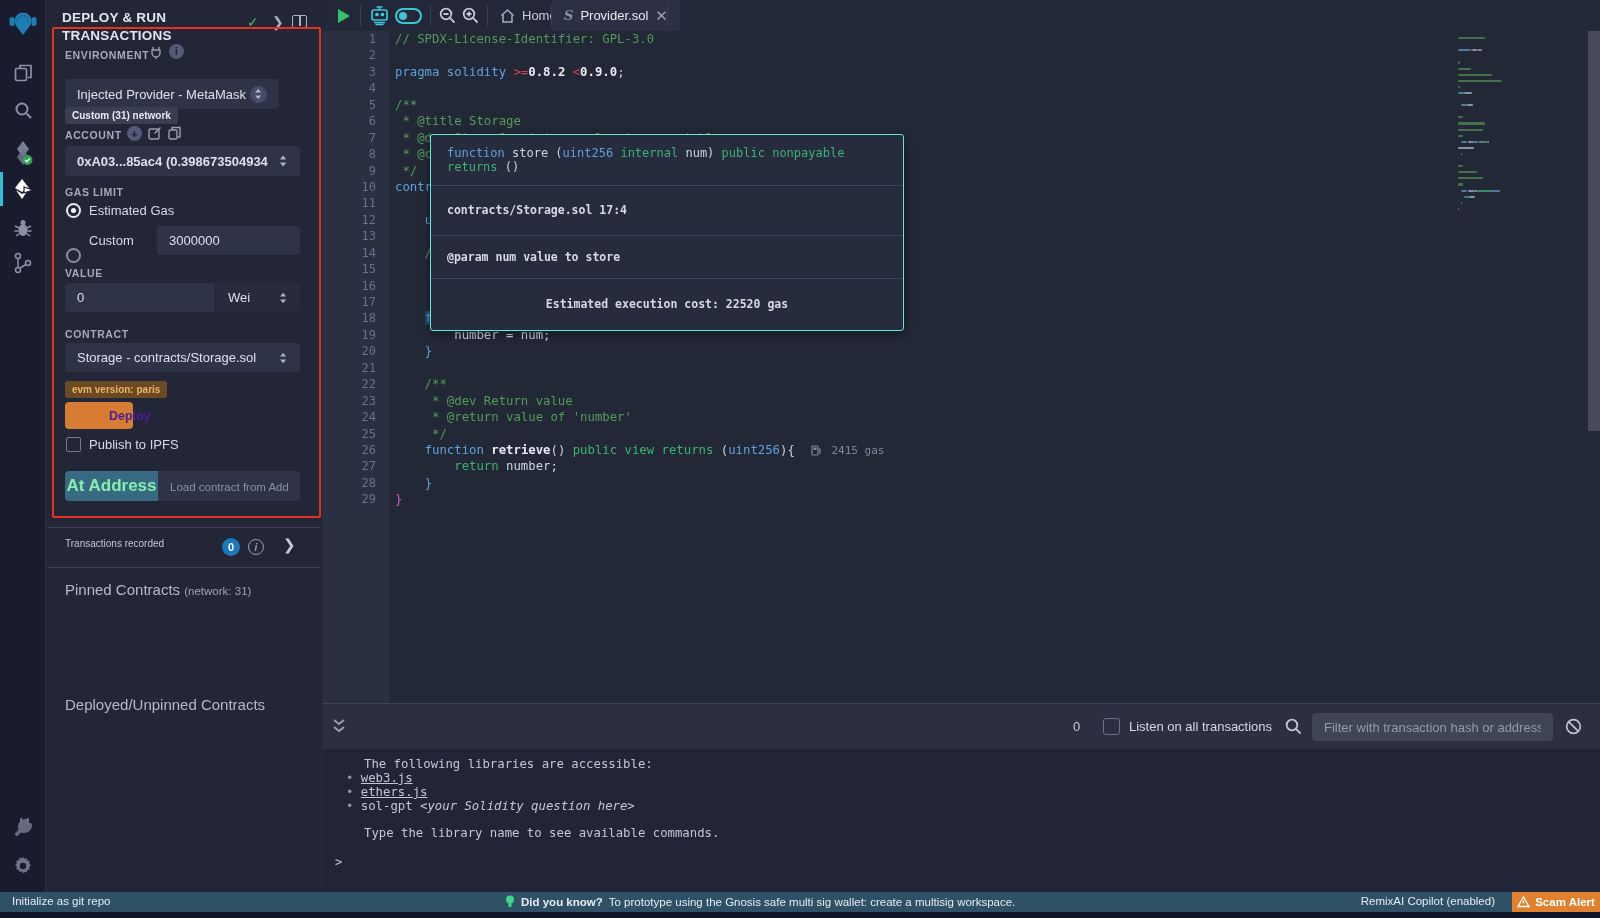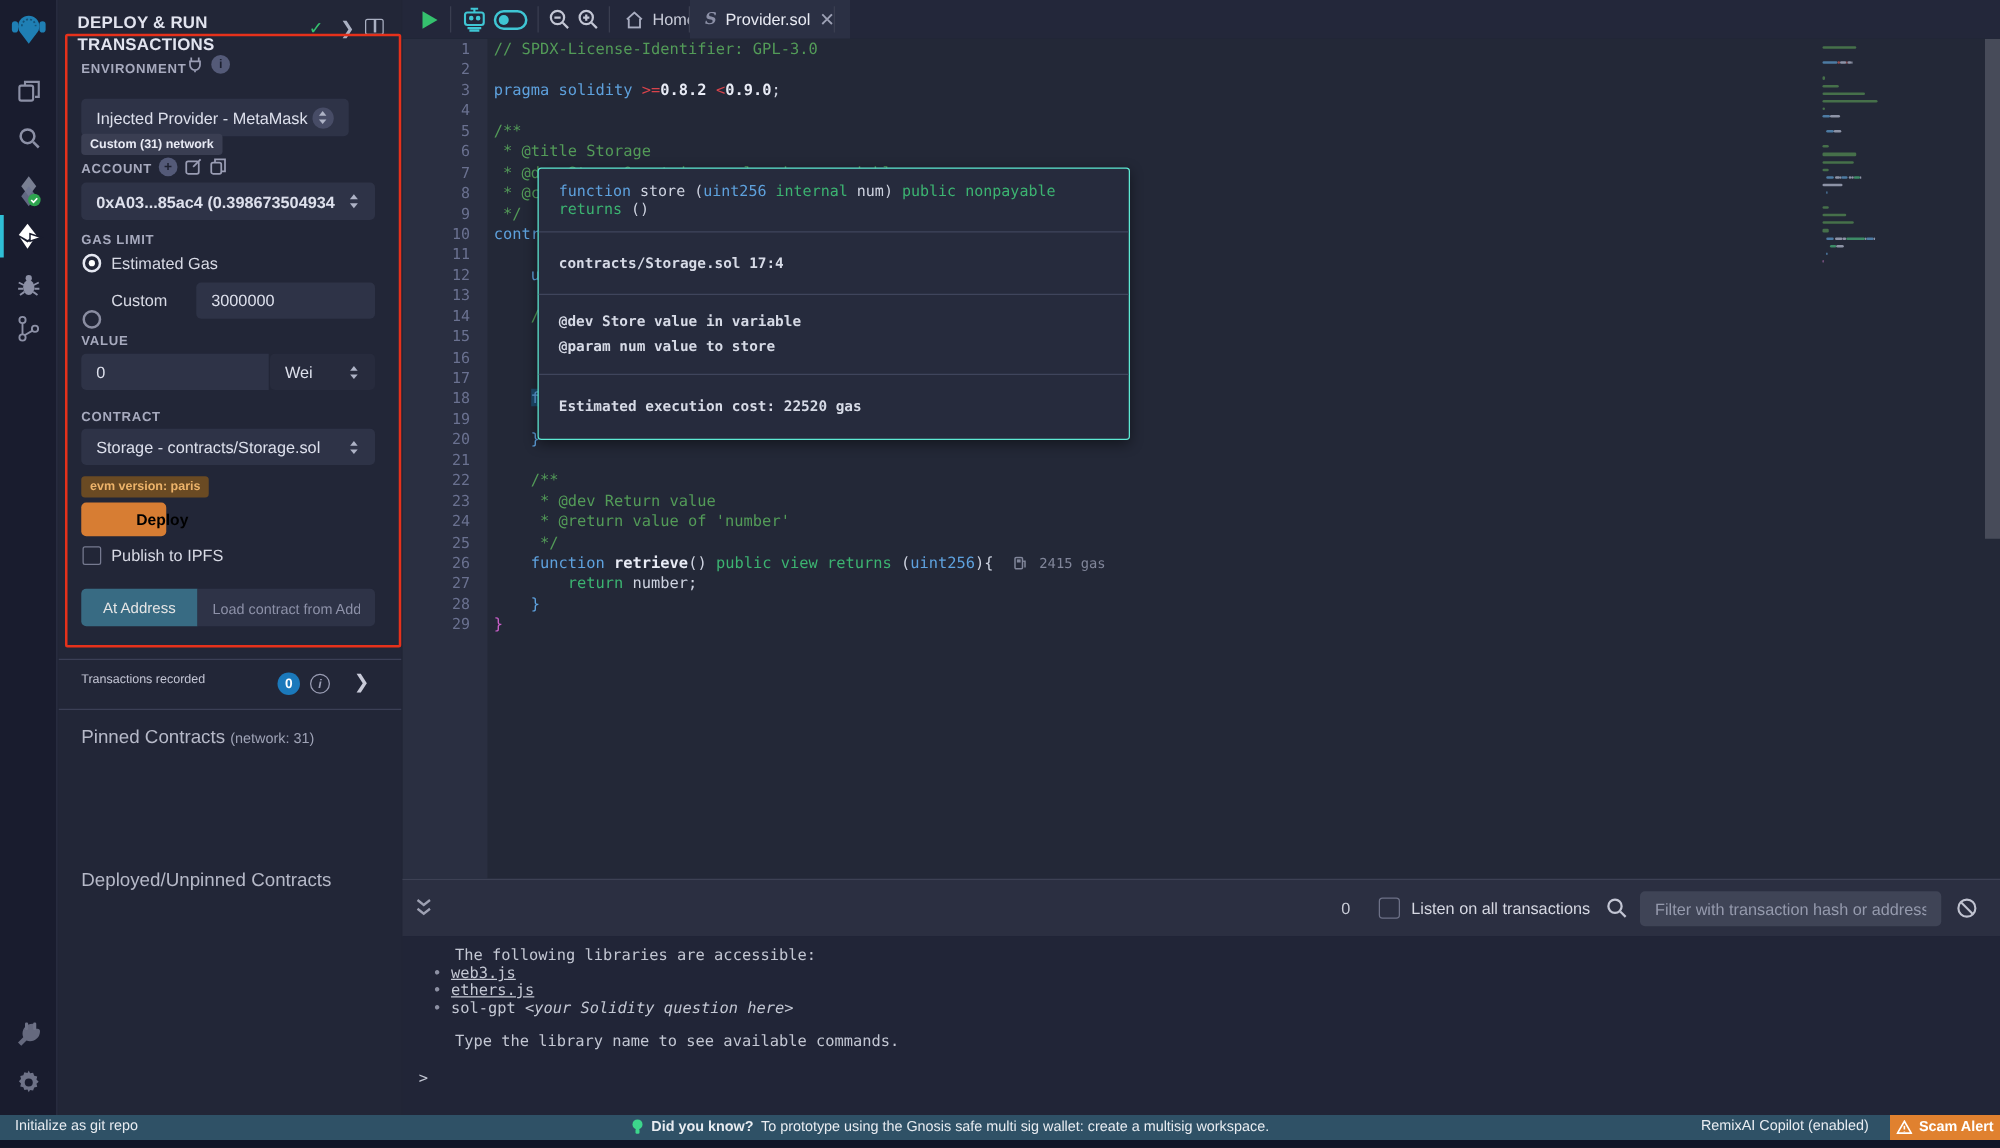--- a/index.html
+++ b/index.html
@@ -32,22 +32,22 @@
   .badge-evm { display:inline-block; background:#6a4a23; color:#edb36a; font-size:10px; font-weight:700; padding:3px 7px; border-radius:3px; }
   .radio { width:15px; height:15px; border-radius:50%; border:2px solid #8a8da1; position:relative; }
   .radio.on { border-color:#e6e8f2; }
   .radio.on:after { content:""; position:absolute; left:3px; top:3px; width:5px; height:5px; border-radius:50%; background:#fff; }
   .chk { width:15px; height:15px; border:1.5px solid #767a90; border-radius:2px; background:transparent; }
   .card { background:#2a2f43; border-radius:6px; width:235px; display:flex; align-items:center; justify-content:center; text-align:center; font-size:12px; font-weight:700; color:#e8ebf5; line-height:1.55; padding:10px 18px; }
   .hdiv { left:0; width:274px; height:1px; background:#3b3f55; }
   .sec-h { font-size:15px; color:#b6b9c8; font-weight:400; }
   #red-rect { left:5px; top:27px; width:269px; height:491px; border:2px solid #e6311b; border-radius:2px; pointer-events:none; z-index:5; }
 
-  #deploy-btn { left:18px; top:402px; width:68px; height:27px; background:#d77d33; color:#000000; font-size:12.5px; font-weight:700; border:0; border-radius:4px; cursor:pointer;padding-left:44px; }
-  #ataddr-btn { left:18px; top:471px; width:93px; height:30px; background:#386b83; color:#e5e5e5; font-size:12px; font-weight:400; border:0; border-radius:4px 0 0 4px; }
+  #deploy-btn { left:18px; top:402px; width:68px; height:27px; background:#d77d33; color:#4c1d95; font-size:12.5px; font-weight:700; border:0; border-radius:4px; cursor:pointer;padding-left:44px; }
+  #ataddr-btn { left:18px; top:471px; width:93px; height:30px; background:#386b83; color:#86efac; font-size:17px; font-weight:700; border:0; border-radius:4px 0 0 4px; }
   #ataddr-inp { left:111px; top:471px; width:142px; height:30px; border-radius:0 4px 4px 0; }
   #ataddr-inp input::placeholder { color:#8d91a8; font-size:11.5px; }
   .circle-btn { width:17px; height:17px; border-radius:50%; background:#474c66; display:flex; align-items:center; justify-content:center; }
   .ico-sm { color:#9a9db4; }
   #tx-badge { width:18px; height:18px; border-radius:50%; background:#1b79bb; color:#fff; font-size:11px; font-weight:700; display:flex; align-items:center; justify-content:center; }
   .info-circ { width:16px; height:16px; border-radius:50%; border:1.2px solid #9a9db4; color:#9a9db4; font-size:10px; display:flex; align-items:center; justify-content:center; font-style:italic; font-weight:700; }
   .info-fill { width:15px; height:15px; border-radius:50%; background:#545a78; color:#1c2030; font-size:10px; display:flex; align-items:center; justify-content:center; font-weight:700; }
 
   
   #tabbar { left:322px; top:0; width:1278px; height:31px; background:#23273a; }
@@ -74,21 +74,21 @@
 
   #minimap { left:1130px; top:0; width:100px; height:220px; }
   .mseg { position:absolute; height:2.2px; border-radius:1px; }
   .m-pl,.m-wb { background:#8d93a6; } .m-cmt { background:#46704a; } .m-blue { background:#4d7ba3; }
   .m-grn { background:#3d8a66; } .m-red { background:#9c4f52; } .m-mag { background:#8b5a90; }
   #vscroll { left:1266px; top:0; width:12px; height:400px; background:#474b59; }
 
   
   #tooltip { left:430px; top:134px; width:474px; background:#262b3d; border:1px solid #5eead4; border-radius:3px; box-shadow:0 3px 10px rgba(0,0,0,.45); z-index:6; font-family:"DejaVu Sans Mono",monospace; }
   .tt-row { padding:11px 16px; border-bottom:1px solid #3f455c; }
-  .tt-row:last-child { border-bottom:0; }
+  .tt-row:last-child { border-bottom:0;text-align:center; }
   #tt-sig { font-size:12px; }
   .tt-txt { font-size:11.5px; font-weight:700; color:#d6dae6; line-height:1.8; }
 
   
   #term-bar { left:322px; top:703px; width:1278px; height:46px; background:#2b2f41; border-top:1px solid #3d4154; display:flex; align-items:center; }
   #term-body { left:322px; top:749px; width:1278px; height:143px; background:#212537; font-family:"DejaVu Sans Mono",monospace; font-size:12.3px; color:#c3c7d3; }
   .tline { position:absolute; white-space:pre; }
   .tlink { text-decoration:underline; cursor:pointer; }
   .bullet { color:#8d91a3; }
   #filter-inp { left:990px; top:9px; width:241px; height:28px; background:#3f4456; border-radius:4px; }
@@ -391,21 +391,20 @@
         <div class="mseg m-blue" style="left: 9.12px; top: 170.7px; width: 0.78px;"></div>
         <div class="mseg m-mag" style="left: 6px; top: 176.8px; width: 0.78px;"></div>
       </div>
     <div id="vscroll" class="a"></div>
   </div>
 
   <div id="tooltip" class="a">
     <div class="tt-row" id="tt-sig"><span class="blue">function</span><span class="pl"> store (</span><span class="blue">uint256</span><span class="pl"> </span><span class="grn">internal</span><span class="pl"> num</span><span class="pl">) </span><span class="grn">public</span><span class="pl"> </span><span class="grn">nonpayable</span><span class="pl"> </span><span class="grn">returns</span><span class="pl"> ()</span></div>
     <div class="tt-row tt-txt" style="padding-top:14px;padding-bottom:14px">contracts/Storage.sol 17:4</div>
     <div class="tt-row tt-txt">
-      <div>@dev Store value in variable</div>
       <div>@param num value to store</div>
     </div>
     <div class="tt-row tt-txt" style="padding-top:15px;padding-bottom:15px">Estimated execution cost: 22520 gas</div>
   </div>
 
   <div id="term-bar" class="a">
     <div class="a" style="left:10px;top:13px">
       <svg width="14" height="18" viewBox="0 0 14 18" fill="none" stroke="#9da0b2" stroke-width="1.8">
           <path d="M2 3l5 4 5-4M2 10l5 4 5-4"></path>
         </svg>

